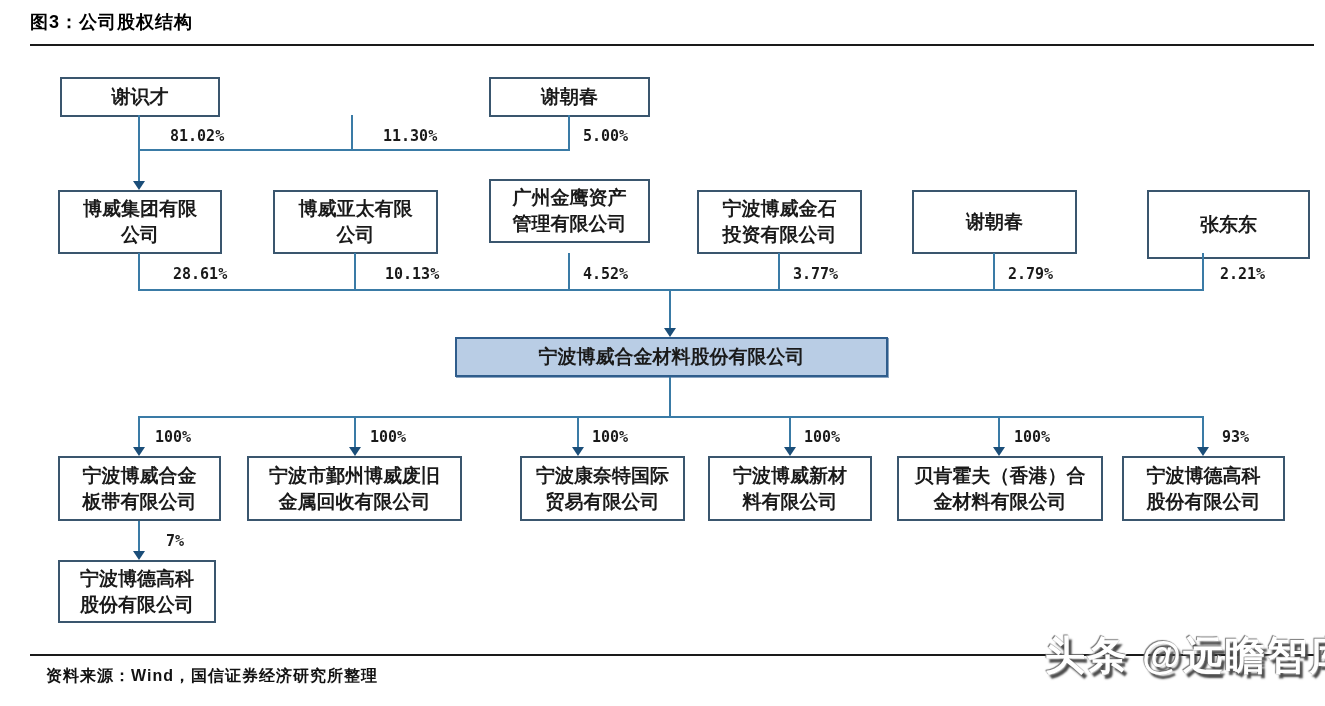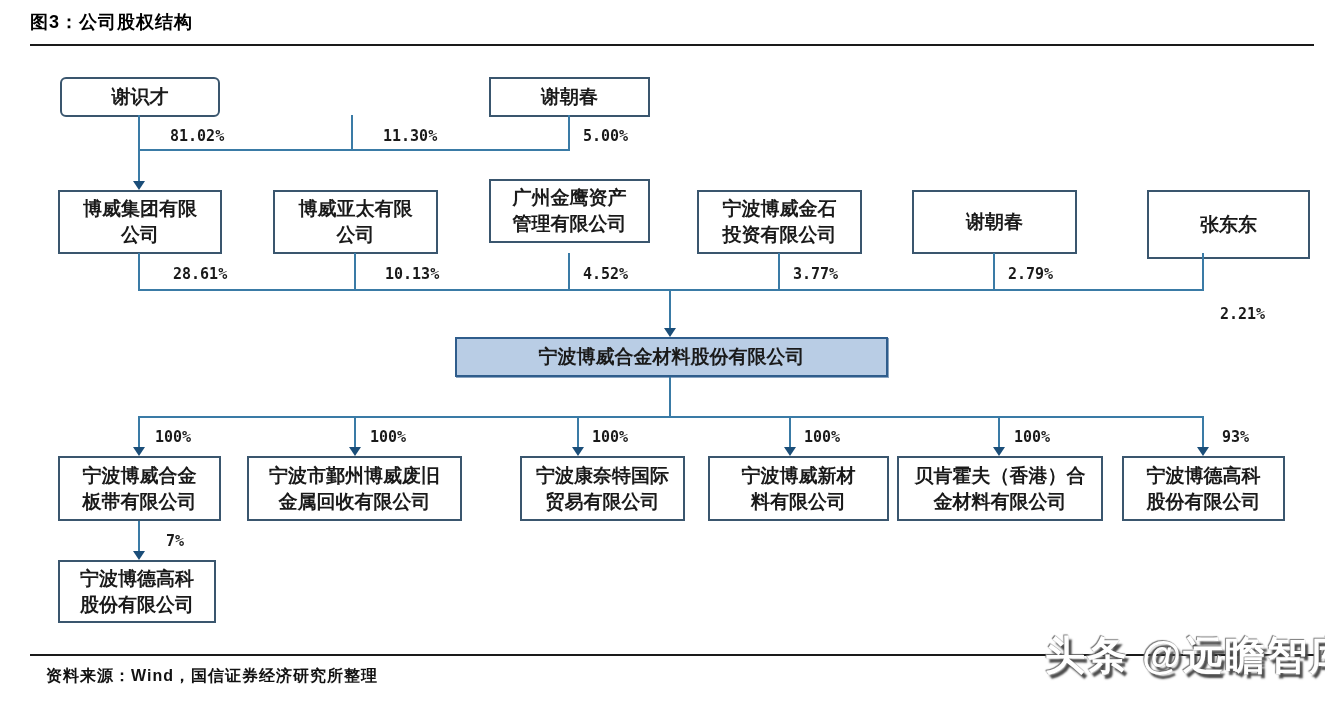--- a/index.html
+++ b/index.html
@@ -65,21 +65,21 @@
   }
 </style>
 </head>
 <body>
 
 <div id="canvas">
 
   <div class="title">图3：公司股权结构</div>
   <div class="rule" style="left:30px;top:44px;width:1284px;"></div>
 
-  <div class="node" style="left:60px;top:77px;width:160px;height:40px;border-radius:6px;">
+  <div class="node" style="left:60px;top:77px;width:160px;height:40px;">
     <span class="lbl">谢识才</span>
   </div>
   <div class="node" style="left:489px;top:77px;width:161px;height:40px;">
     <span class="lbl">谢朝春</span>
   </div>
 
   <div class="pct" style="left:170px;top:127px;">81.02%</div>
   <div class="pct" style="left:383px;top:127px;">11.30%</div>
   <div class="pct" style="left:583px;top:127px;">5.00%</div>
 
@@ -107,21 +107,21 @@
   </div>
   <div class="node" style="left:1147px;top:190px;width:163px;height:69px;">
     <span class="lbl">张东东</span>
   </div>
 
   <div class="pct" style="left:173px;top:265px;">28.61%</div>
   <div class="pct" style="left:385px;top:265px;">10.13%</div>
   <div class="pct" style="left:583px;top:265px;">4.52%</div>
   <div class="pct" style="left:793px;top:265px;">3.77%</div>
   <div class="pct" style="left:1008px;top:265px;">2.79%</div>
-  <div class="pct" style="left:1220px;top:265px;margin-top:40px;">2.21%</div>
+  <div class="pct" style="left:1220px;top:265px;">2.21%</div>
 
   <div class="vline" style="left:138px;top:253px;height:38px;"></div>
   <div class="vline" style="left:354px;top:253px;height:38px;"></div>
   <div class="vline" style="left:568px;top:253px;height:38px;"></div>
   <div class="vline" style="left:778px;top:253px;height:38px;"></div>
   <div class="vline" style="left:993px;top:253px;height:38px;"></div>
   <div class="vline" style="left:1202px;top:253px;height:38px;"></div>
   <div class="hline" style="left:138px;top:289px;width:1066px;"></div>
   <div class="vline" style="left:669px;top:291px;height:38px;"></div>
   <div class="arr" style="left:664px;top:328px;"></div>
@@ -155,21 +155,21 @@
 
   <div class="node" style="left:58px;top:456px;width:163px;height:65px;">
     <span class="lbl" style="max-width:122px;">宁波博威合金板带有限公司</span>
   </div>
   <div class="node" style="left:247px;top:456px;width:215px;height:65px;">
     <span class="lbl" style="max-width:180px;">宁波市鄞州博威废旧金属回收有限公司</span>
   </div>
   <div class="node" style="left:520px;top:456px;width:165px;height:65px;">
     <span class="lbl" style="max-width:138px;">宁波康奈特国际贸易有限公司</span>
   </div>
-  <div class="node" style="left:708px;top:456px;width:181px;height:65px;font-family:Liberation Serif, serif;">
+  <div class="node" style="left:708px;top:456px;width:164px;height:65px;font-family:Liberation Serif, serif;">
     <span class="lbl" style="max-width:122px;">宁波博威新材料有限公司</span>
   </div>
   <div class="node" style="left:897px;top:456px;width:206px;height:65px;">
     <span class="lbl" style="max-width:175px;">贝肯霍夫（香港）合金材料有限公司</span>
   </div>
   <div class="node" style="left:1122px;top:456px;width:163px;height:65px;">
     <span class="lbl" style="max-width:122px;">宁波博德高科股份有限公司</span>
   </div>
 
   <div class="vline" style="left:138px;top:521px;height:31px;"></div>

